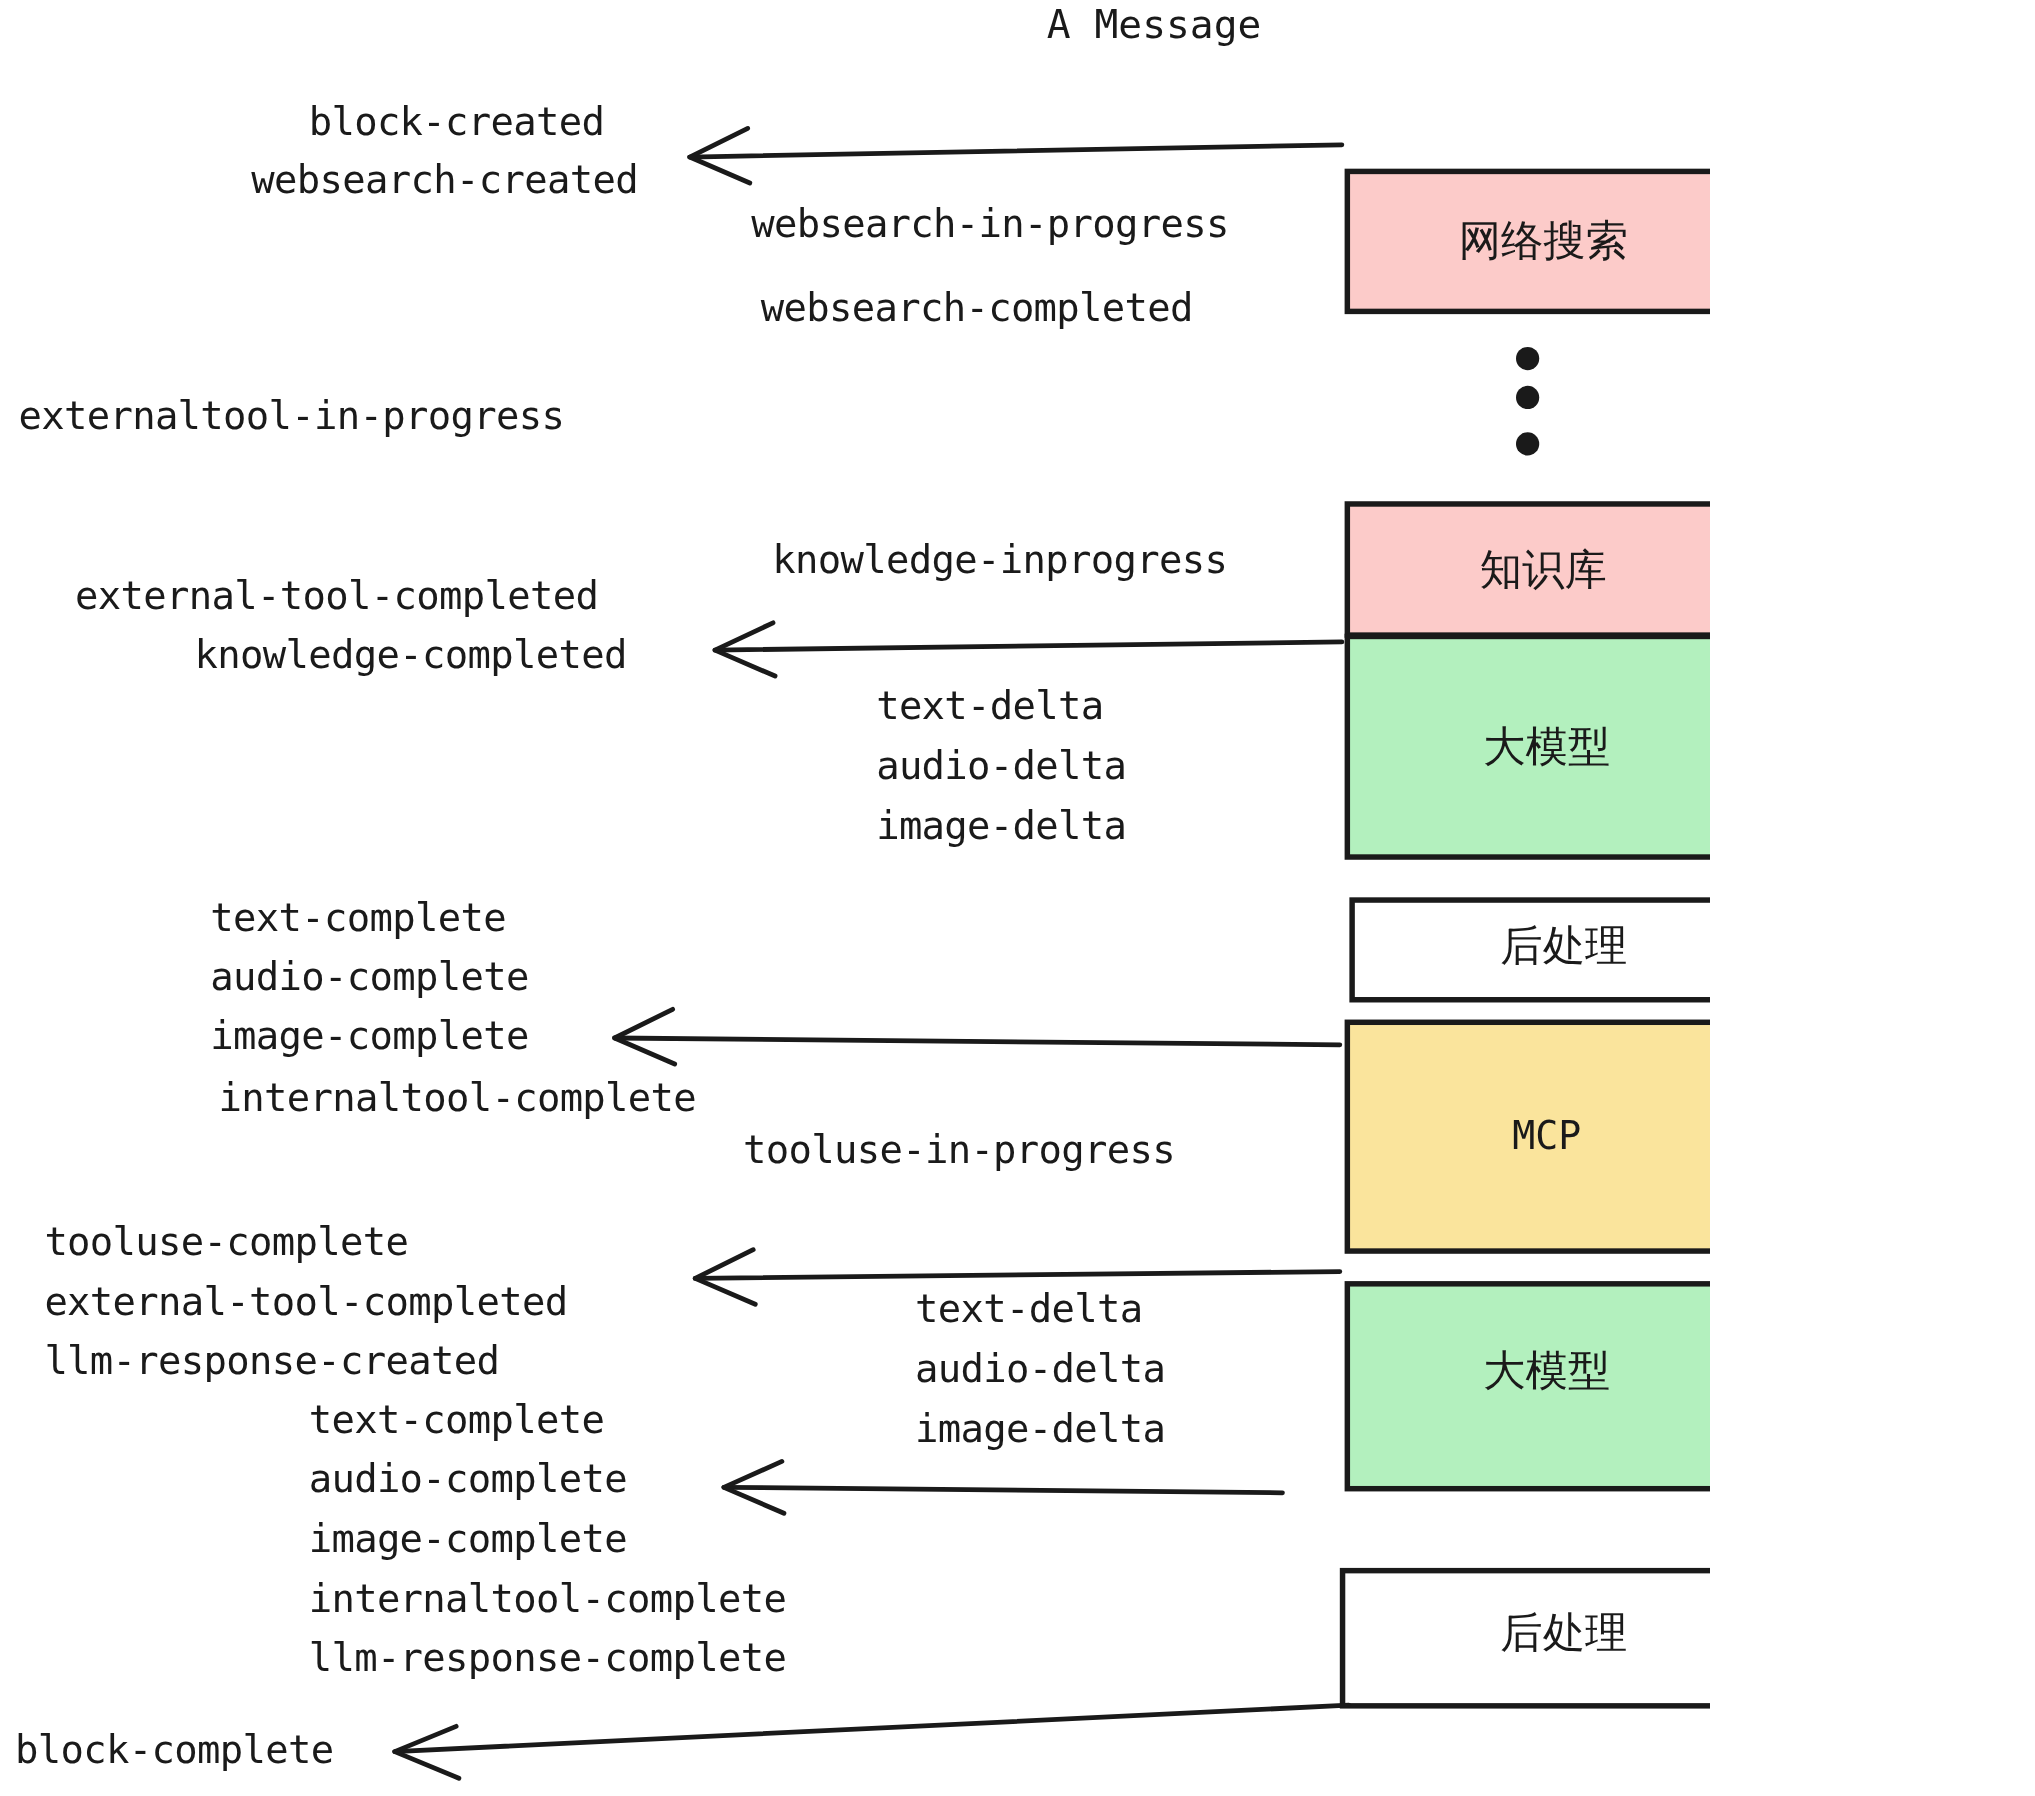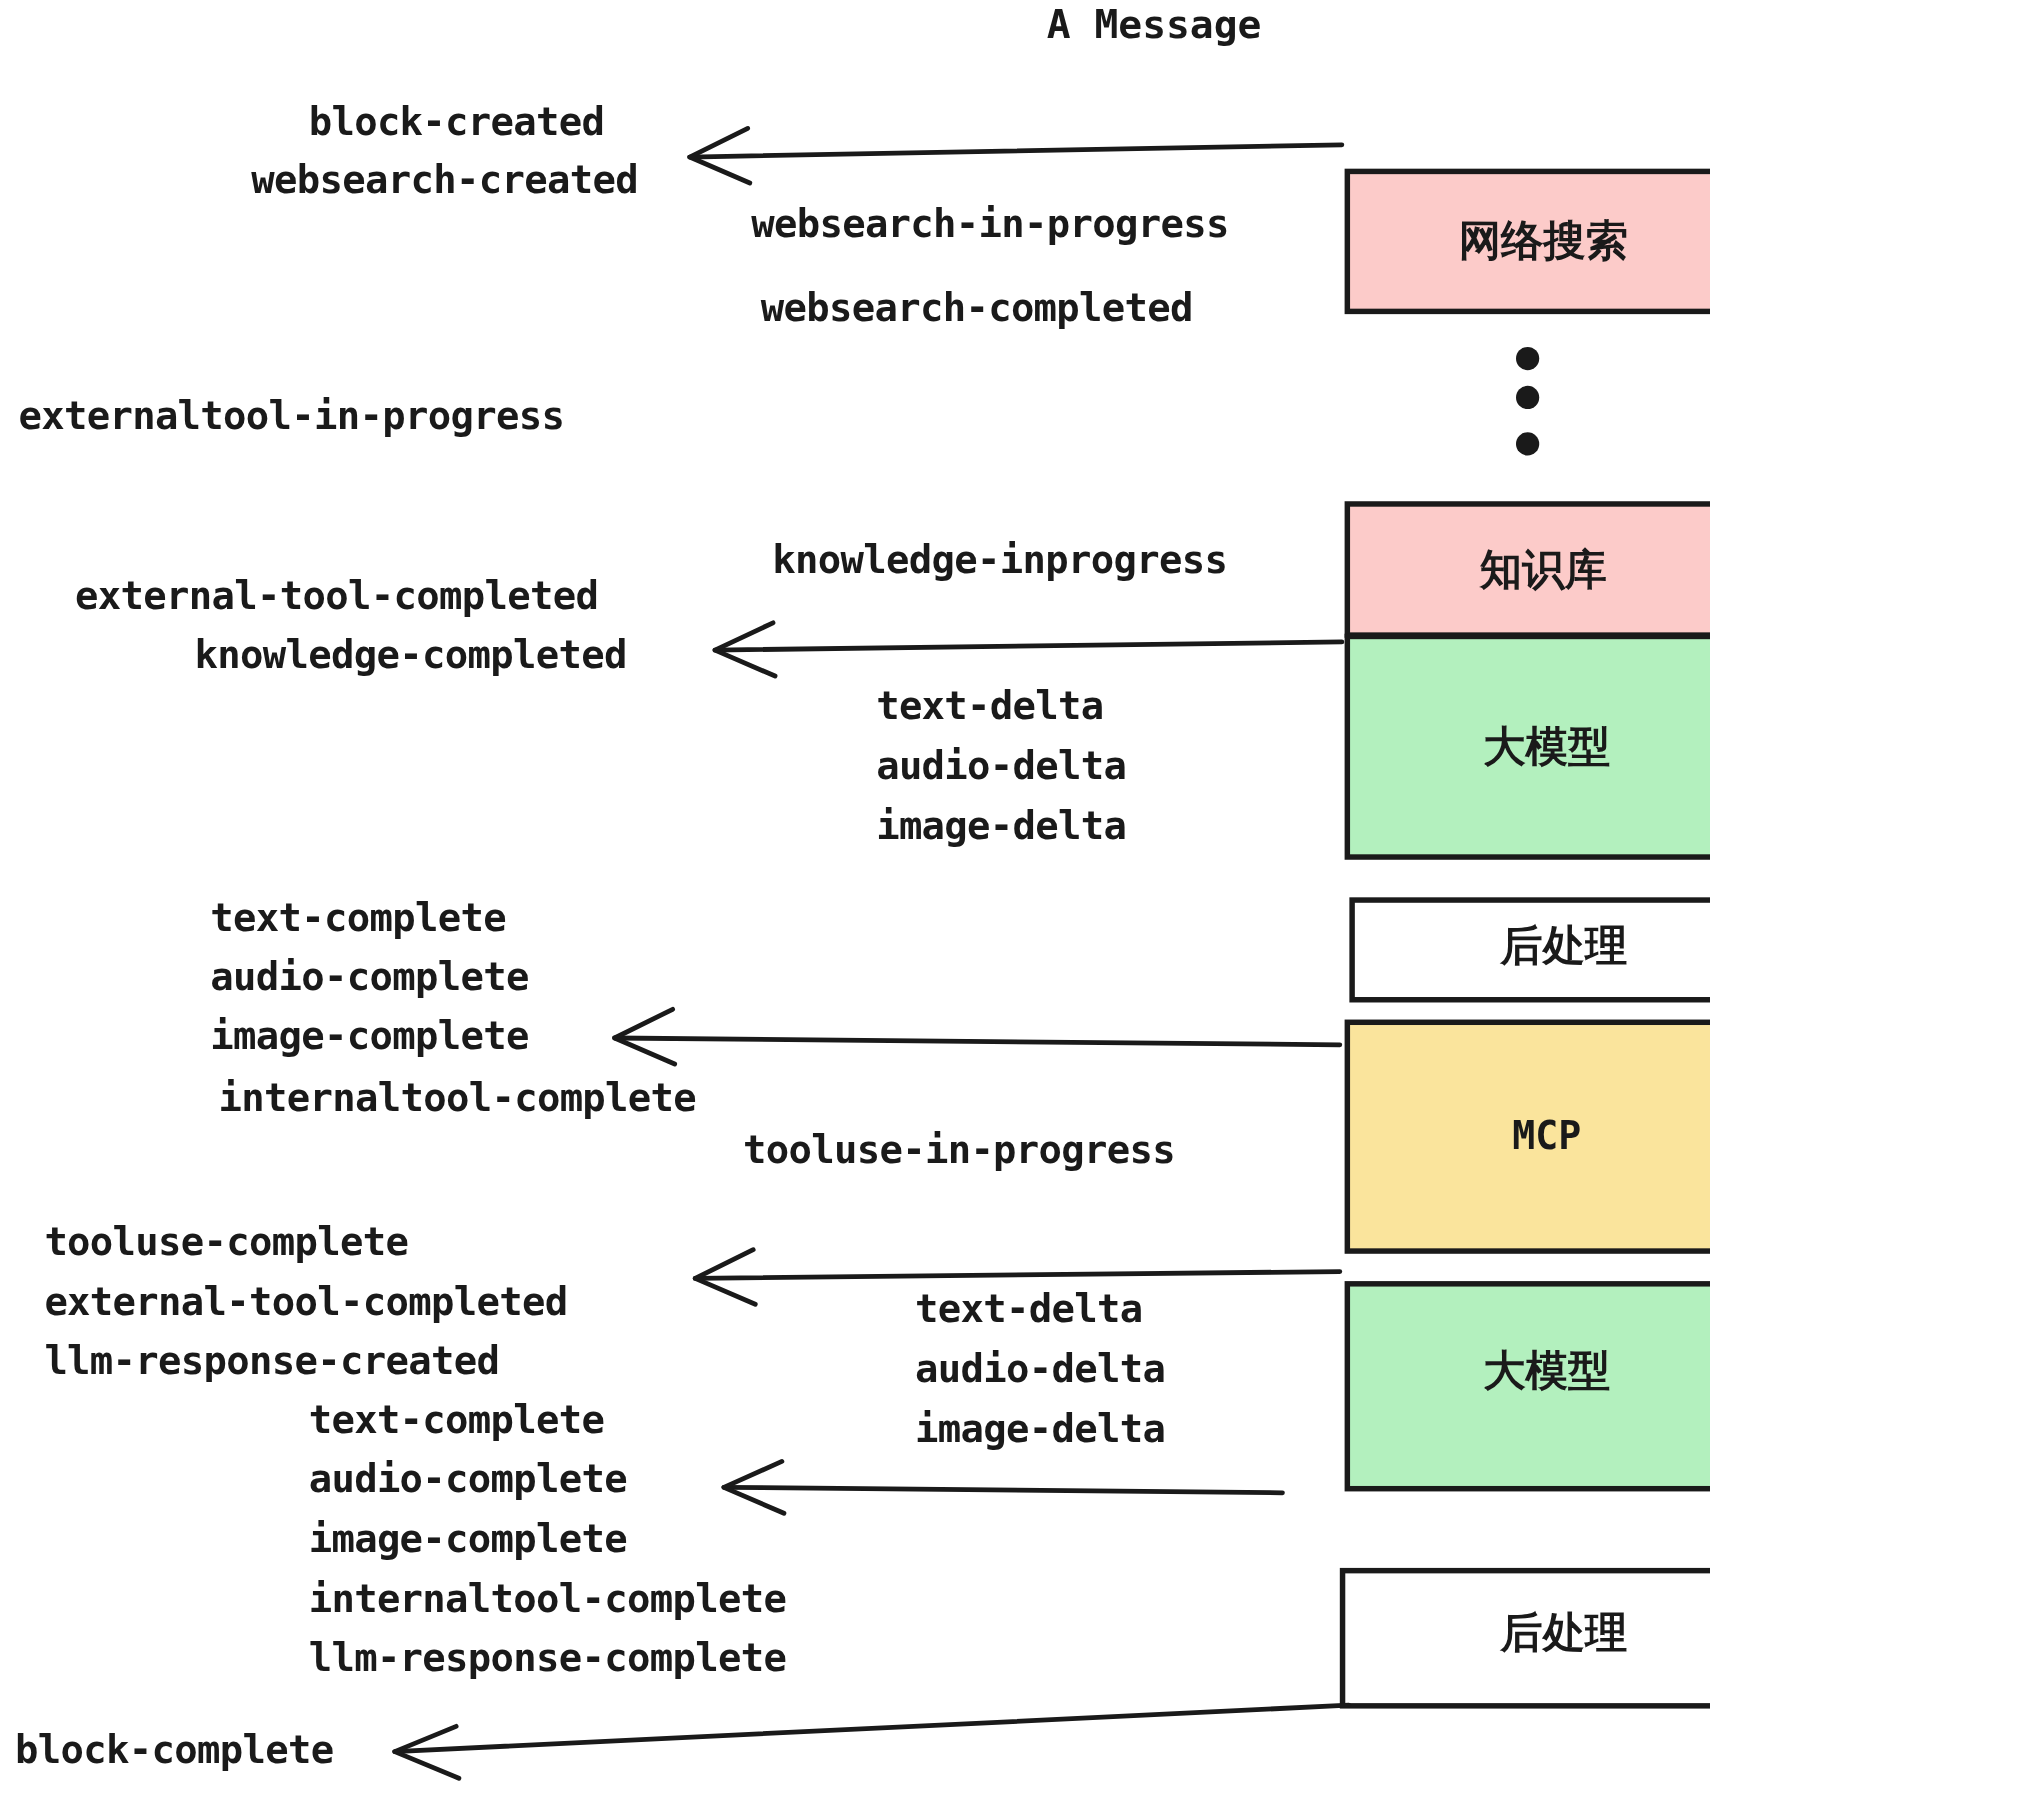--- a/index.html
+++ b/index.html
@@ -7,21 +7,20 @@
     padding: 0;
     background: #ffffff;
   }
   #page {
     position: relative;
     width: 1710px;
     height: 1796px;
     background: #ffffff;
     overflow: hidden;
     font-family: "DejaVu Sans Mono", monospace;
-    font-weight: bold;
   }
   svg#canvas {
     position: absolute;
     left: 0;
     top: 0;
     width: 2035px;
     height: 1796px;
   }
   .mono-label {
     font-family: "DejaVu Sans Mono", monospace;

